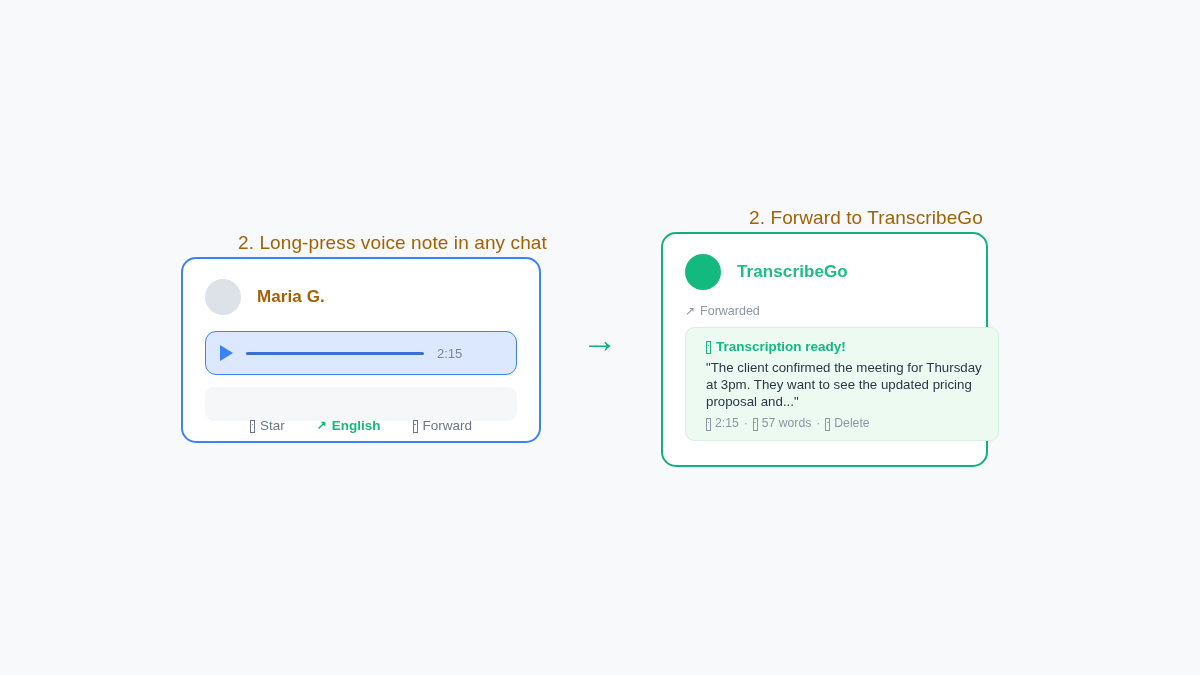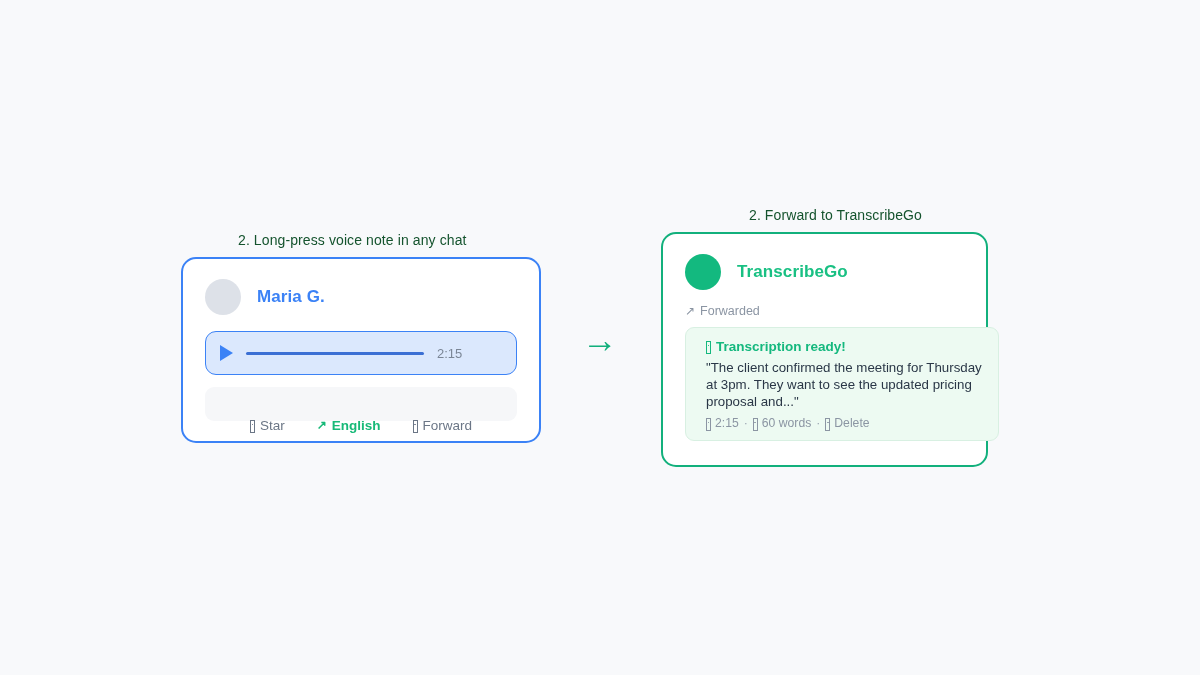--- a/index.html
+++ b/index.html
@@ -17,22 +17,22 @@
 
   .stage {
     position: relative;
     width: 1200px;
     height: 675px;
   }
 
   
   .caption {
     position: absolute;
-    font-size: 14px;
-    color: #14532d;
+    font-size: 19px;
+    color: #a16207;
     letter-spacing: 0.1px;
     white-space: nowrap;
   }
   #caption-left  { left: 238px; top: 232px; }
   #caption-right { left: 749px; top: 207px; }
 
   
   .card {
     position: absolute;
     background: #ffffff;
@@ -57,21 +57,21 @@
   .avatar-grey {
     width: 36px;
     height: 36px;
     border-radius: 50%;
     background: #dde1e8;
     flex: 0 0 auto;
   }
   .sender-name {
     font-size: 17px;
     font-weight: 600;
-    color: #3b82f6;
+    color: #a16207;
     letter-spacing: 0.1px;
   }
 
   .voice-bubble {
     position: absolute;
     left: 22px;
     top: 72px;
     width: 312px;
     height: 44px;
     box-sizing: border-box;
@@ -316,21 +316,21 @@
       <p class="transcript-body">"The client confirmed the meeting for Thursday at 3pm. They want to see the updated pricing proposal and..."</p>
 
       <div class="transcript-meta">
         <span class="meta-chunk">
           <span class="tofu"></span>
           <span>2:15</span>
         </span>
         <span class="meta-dot">·</span>
         <span class="meta-chunk">
           <span class="tofu"></span>
-          <span>60 words</span>
+          <span>57 words</span>
         </span>
         <span class="meta-dot">·</span>
         <span class="meta-chunk">
           <span class="tofu"></span>
           <span>Delete</span>
         </span>
       </div>
 
     </div>
   </div>

